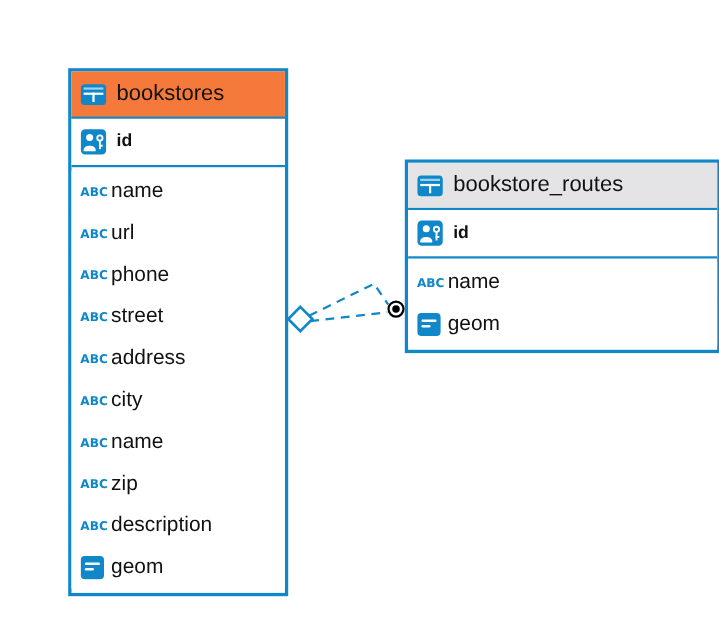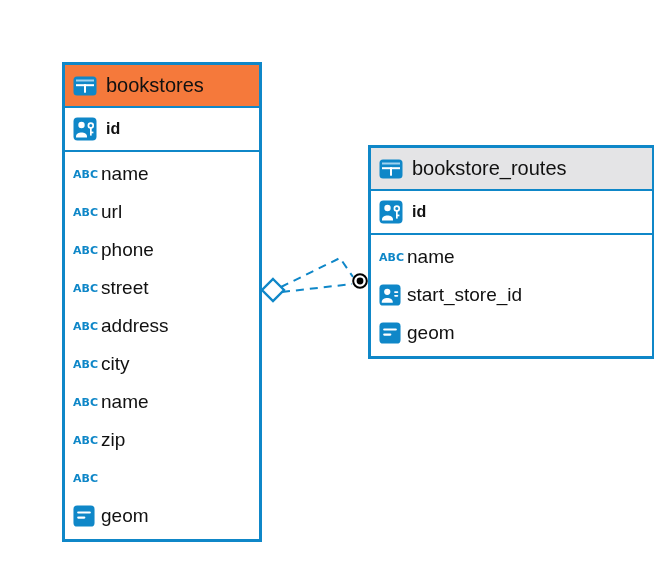--- a/index.html
+++ b/index.html
@@ -108,20 +108,21 @@
     <div class="field-row">
       <span class="abc-icon">ABC</span>
       <span>name</span>
     </div>
     <div class="field-row">
       <span class="abc-icon">ABC</span>
       <span>zip</span>
     </div>
     <div class="field-row">
       <span class="abc-icon">ABC</span>
+      <span>description</span>
     </div>
     <div class="field-row">
       <span class="icon-box">
         <svg width="22" height="22" viewBox="0 0 24 24">
             <rect x="0.5" y="0.5" width="23" height="23" rx="4" fill="#0f87c8"></rect>
             <rect x="4.5" y="7" width="15" height="2.4" rx="1.2" fill="#ffffff"></rect>
             <rect x="4.5" y="12.5" width="9" height="2.4" rx="1.2" fill="#ffffff"></rect>
           </svg>
       </span>
       <span>geom</span>
@@ -156,32 +157,20 @@
   </div>
   <div class="rows">
     <div class="field-row">
       <span class="abc-icon">ABC</span>
       <span>name</span>
     </div>
     <div class="field-row">
       <span class="icon-box">
         <svg width="22" height="22" viewBox="0 0 24 24">
             <rect x="0.5" y="0.5" width="23" height="23" rx="4" fill="#0f87c8"></rect>
-            <circle cx="9" cy="8.5" r="3.4" fill="#ffffff"></circle>
-            <path d="M3 19.5 C3 14 15 14 15 19.5 L15 20.5 L3 20.5 Z" fill="#ffffff"></path>
-            <rect x="16.5" y="8" width="4.5" height="1.8" rx="0.9" fill="#ffffff"></rect>
-            <rect x="16.5" y="12" width="4.5" height="1.8" rx="0.9" fill="#ffffff"></rect>
-          </svg>
-      </span>
-      <span>start_store_id</span>
-    </div>
-    <div class="field-row">
-      <span class="icon-box">
-        <svg width="22" height="22" viewBox="0 0 24 24">
-            <rect x="0.5" y="0.5" width="23" height="23" rx="4" fill="#0f87c8"></rect>
             <rect x="4.5" y="7" width="15" height="2.4" rx="1.2" fill="#ffffff"></rect>
             <rect x="4.5" y="12.5" width="9" height="2.4" rx="1.2" fill="#ffffff"></rect>
           </svg>
       </span>
       <span>geom</span>
     </div>
   </div>
 </div>
 
 <svg id="connector-overlay" width="654" height="570" viewBox="0 0 654 570">

